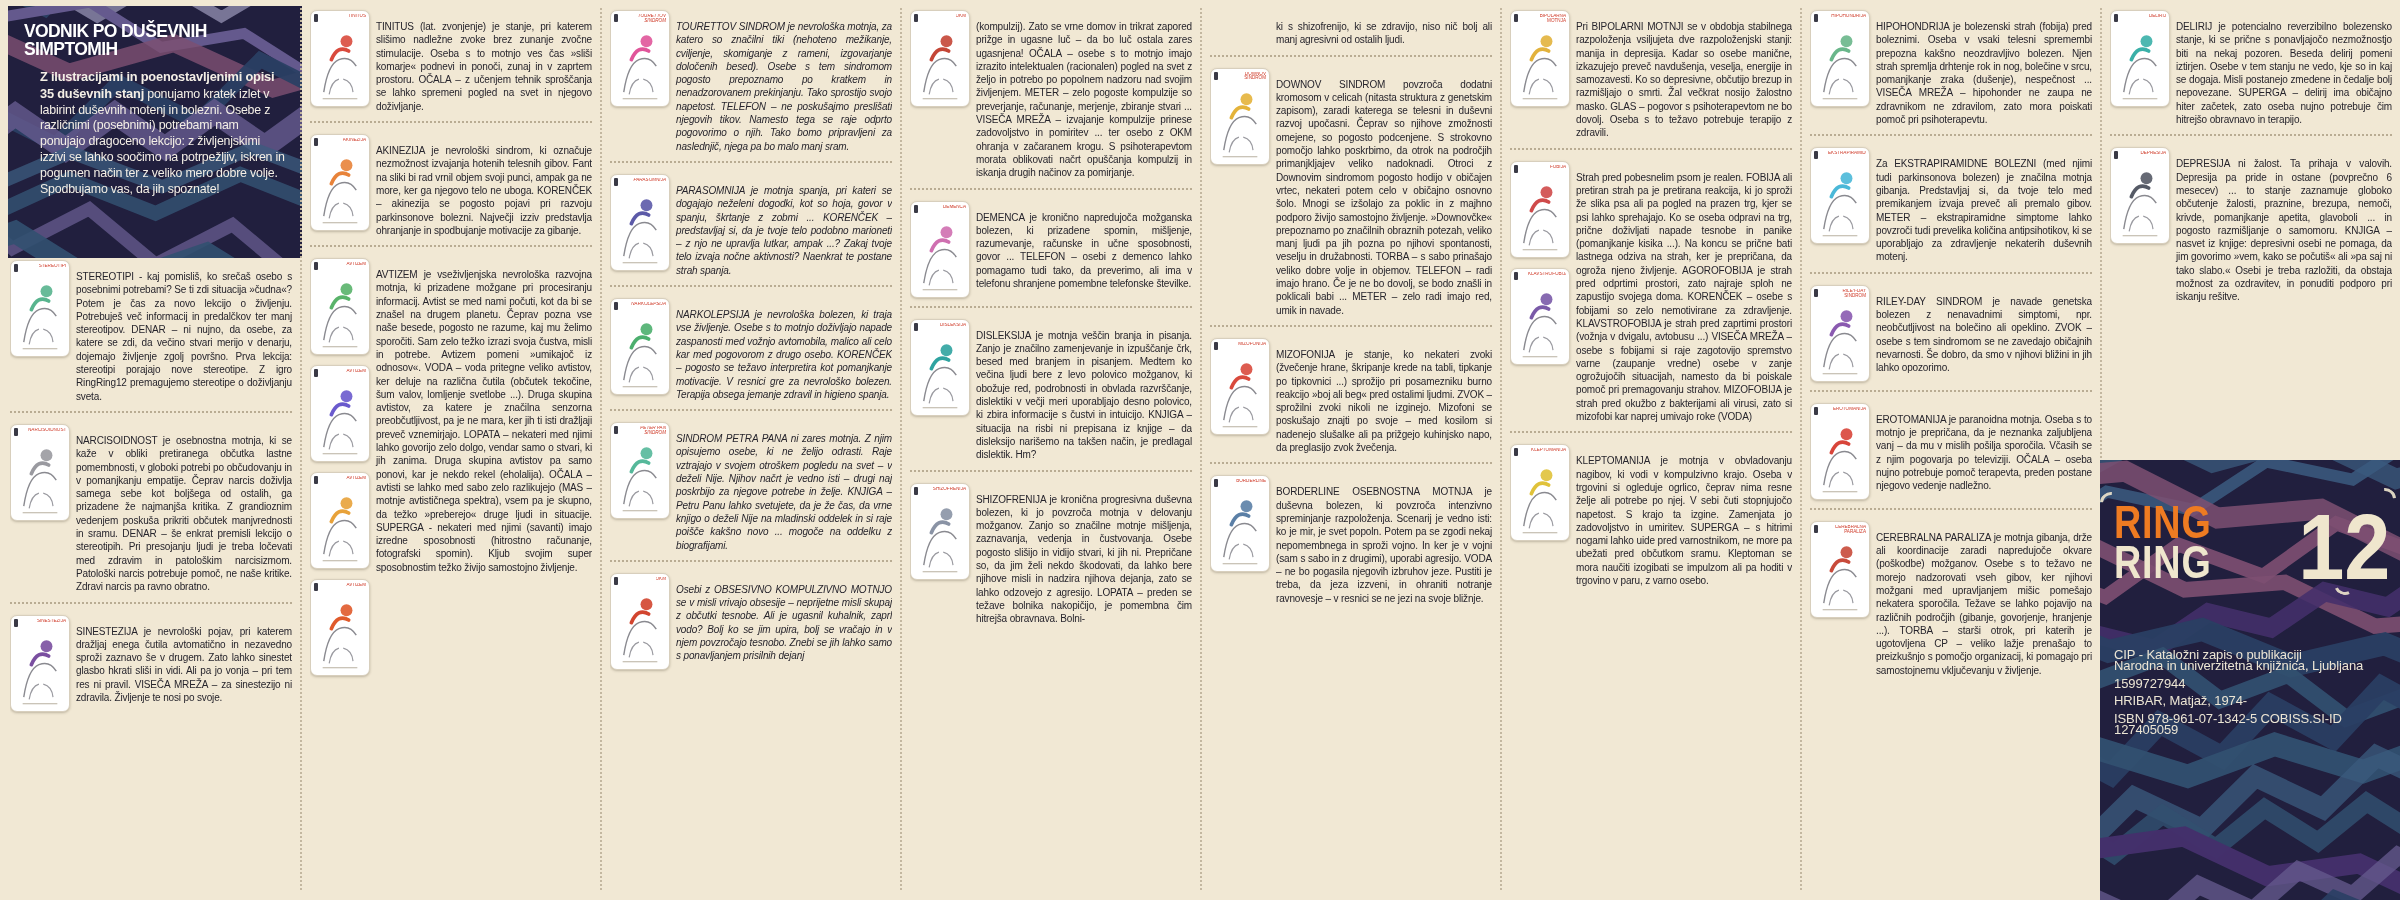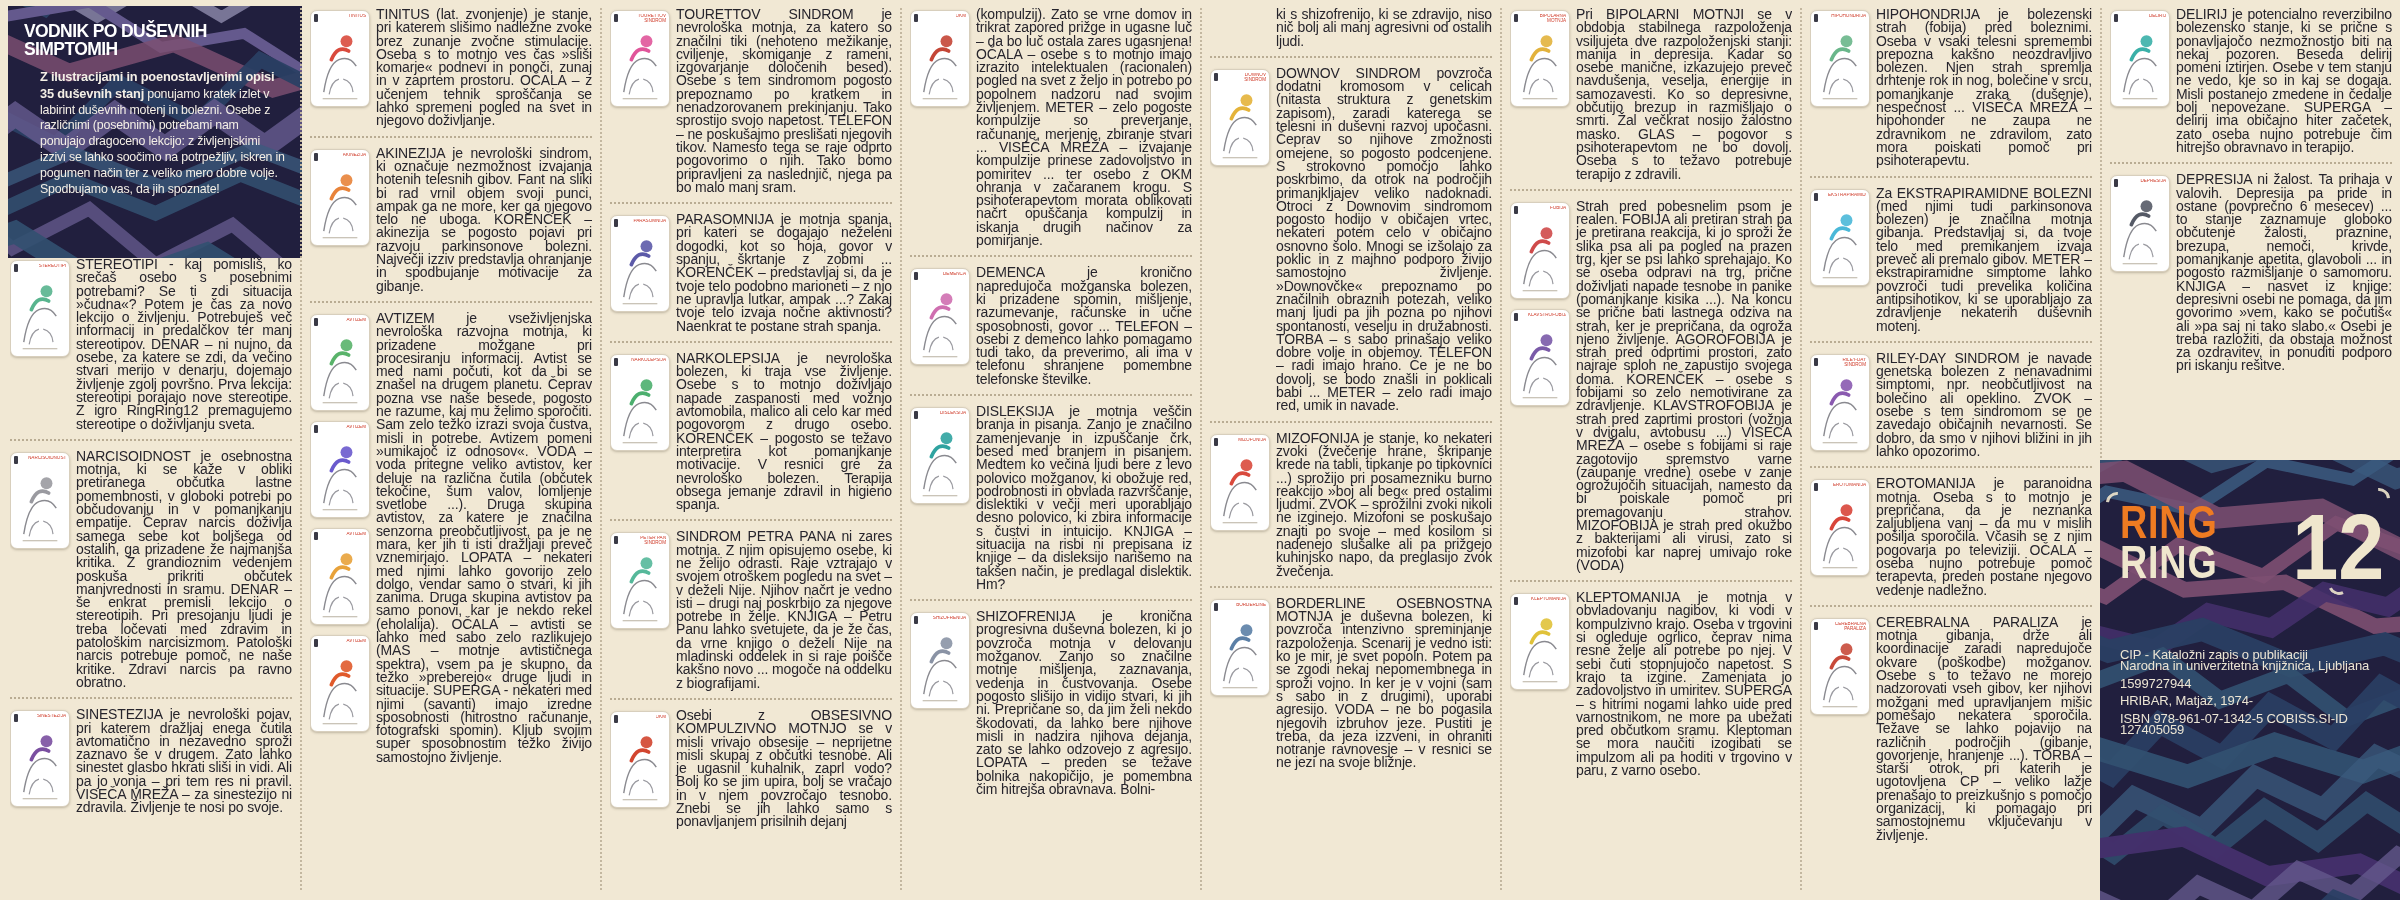--- a/index.html
+++ b/index.html
@@ -11,31 +11,31 @@
   #header-inner{position:relative;padding:14px 16px;z-index:2;}
   #page-title{color:#ffffff;font-weight:bold;font-size:17.5px;letter-spacing:-0.6px;line-height:1.05;margin:2px 0 10px 0;}
   #intro{color:#f4efe6;font-size:12.4px;line-height:1.28;letter-spacing:-0.2px;margin-left:16px;}
   #intro b{font-size:12.8px;}
   
   .vdiv{position:absolute;top:8px;height:882px;width:0;border-left:2px dotted #c3b7a0;z-index:1;}
   .panel{position:absolute;overflow:hidden;z-index:2;}
   .sep{border-top:2px dotted #b9ac93;margin:8px 0 9px 0;}
   .entry{display:flex;gap:8px;}
   .cardcol{width:58px;flex:none;display:flex;flex-direction:column;gap:10px;padding-top:2px;}
-  .etext{flex:1;font-size:14px;line-height:13.3px;text-align:justify;letter-spacing:-0.15px;}
+  .etext{flex:1;font-size:10px;line-height:13.3px;text-align:justify;letter-spacing:-0.15px;margin-top:12px;}
   
   .card{width:52px;height:90px;background:#ffffff;border:1px solid #d8cfbd;border-radius:7px;
         box-shadow:0 1px 2.5px rgba(60,50,30,.28);padding:3px 3px 2px 3px;display:flex;flex-direction:column;flex:none;}
   .card-top{display:flex;justify-content:space-between;align-items:flex-start;height:10px;}
   .card-pencil{width:4px;height:8px;background:#3a3a46;border-radius:1px;}
   .card-label{font-size:4.6px;line-height:1.05;color:#cf3a28;text-align:right;max-width:38px;overflow:hidden;}
   .card svg{flex:1;width:100%;}
   
   #logo-block{position:absolute;left:2100px;top:460px;width:300px;height:440px;background:#211f3e;overflow:hidden;z-index:3;}
-  #logo-inner{position:relative;z-index:2;padding:20px 20px;}
+  #logo-inner{position:relative;z-index:2;padding:20px 14px;}
   #logo-rings{position:relative;margin-top:22px;}
   .ring-word{font-weight:bold;font-size:46px;line-height:0.88;letter-spacing:1px;transform:scaleX(0.82);transform-origin:left;}
   #ring-1{color:#ee7b22;}
   #ring-2{color:#efe6cd;}
   #logo-twelve{position:absolute;right:-4px;top:4px;color:#efe6cd;font-weight:bold;font-size:92px;line-height:0.9;transform:scaleX(0.9);transform-origin:right;}
   .arc{position:absolute;width:16px;height:16px;border:3px solid #efe6cd;border-radius:50%;border-color:#efe6cd transparent transparent transparent;opacity:.9;}
   #cip{margin-top:66px;color:#ece5d4;font-size:13px;line-height:11.5px;letter-spacing:-0.1px;}
   #cip .cipline{min-height:6px;}
 </style>
 </head>
@@ -218,21 +218,21 @@
                 <path d="M16 32 q6 -14 16 -8" fill="none" stroke="#e05a2b" stroke-width="3.4" stroke-linecap="round"></path>
                 <circle cx="30" cy="15" r="5.5" fill="#e05a2b" opacity="0.9"></circle>
                 <path d="M8 68 h32" stroke="#b8b0a0" stroke-width="1"></path>
               </svg>
             </div>
           </div>
           <div class="etext">AVTIZEM je vseživljenjska nevrološka razvojna motnja, ki prizadene možgane pri procesiranju informacij. Avtist se med nami počuti, kot da bi se znašel na drugem planetu. Čeprav pozna vse naše besede, pogosto ne razume, kaj mu želimo sporočiti. Sam zelo težko izrazi svoja čustva, misli in potrebe. Avtizem pomeni »umikajoč iz odnosov«. VODA – voda pritegne veliko avtistov, ker deluje na različna čutila (občutek tekočine, šum valov, lomljenje svetlobe ...). Druga skupina avtistov, za katere je značilna senzorna preobčutljivost, pa je ne mara, ker jih ti isti dražljaji preveč vznemirjajo. LOPATA – nekateri med njimi lahko govorijo zelo dolgo, vendar samo o stvari, ki jih zanima. Druga skupina avtistov pa samo ponovi, kar je nekdo rekel (eholalija). OČALA – avtisti se lahko med sabo zelo razlikujejo (MAS – motnje avtističnega spektra), vsem pa je skupno, da težko »preberejo« druge ljudi in situacije. SUPERGA - nekateri med njimi (savanti) imajo izredne sposobnosti (hitrostno računanje, fotografski spomin). Kljub svojim super sposobnostim težko živijo samostojno življenje.</div>
         </div>
       </div>
       <div class="vdiv" style="left: 600px;"></div>
-      <div class="panel" style="left: 610px; top: 8px; width: 282px; height: 882px;">
+      <div class="panel" style="left: 610px; top: 8px; width: 282px; height: 882px; font-style: italic;">
         <div class="entry">
           <div class="cardcol">
             <div class="card">
               <div class="card-top">
                 <div class="card-pencil"></div>
                 <div class="card-label">TOURETTOV SINDROM</div>
               </div>
               <svg viewBox="0 0 48 72">
                 <path d="M9 62 q4 -26 14 -30 q10 -4 16 6" fill="none" stroke="#8a8a90" stroke-width="1.3"></path>
                 <path d="M14 64 q2 -12 9 -14 m4 0 q8 2 9 12" fill="none" stroke="#9a9aa0" stroke-width="1.1"></path>

